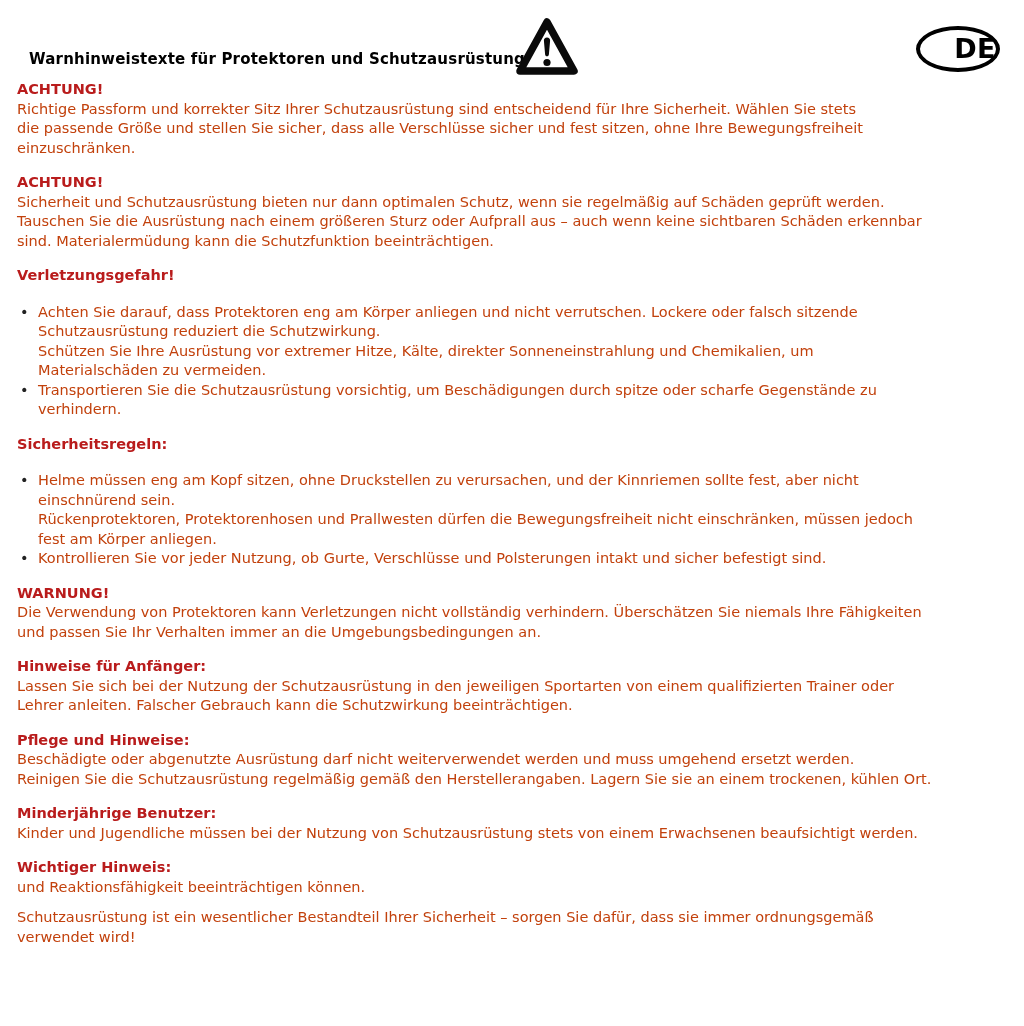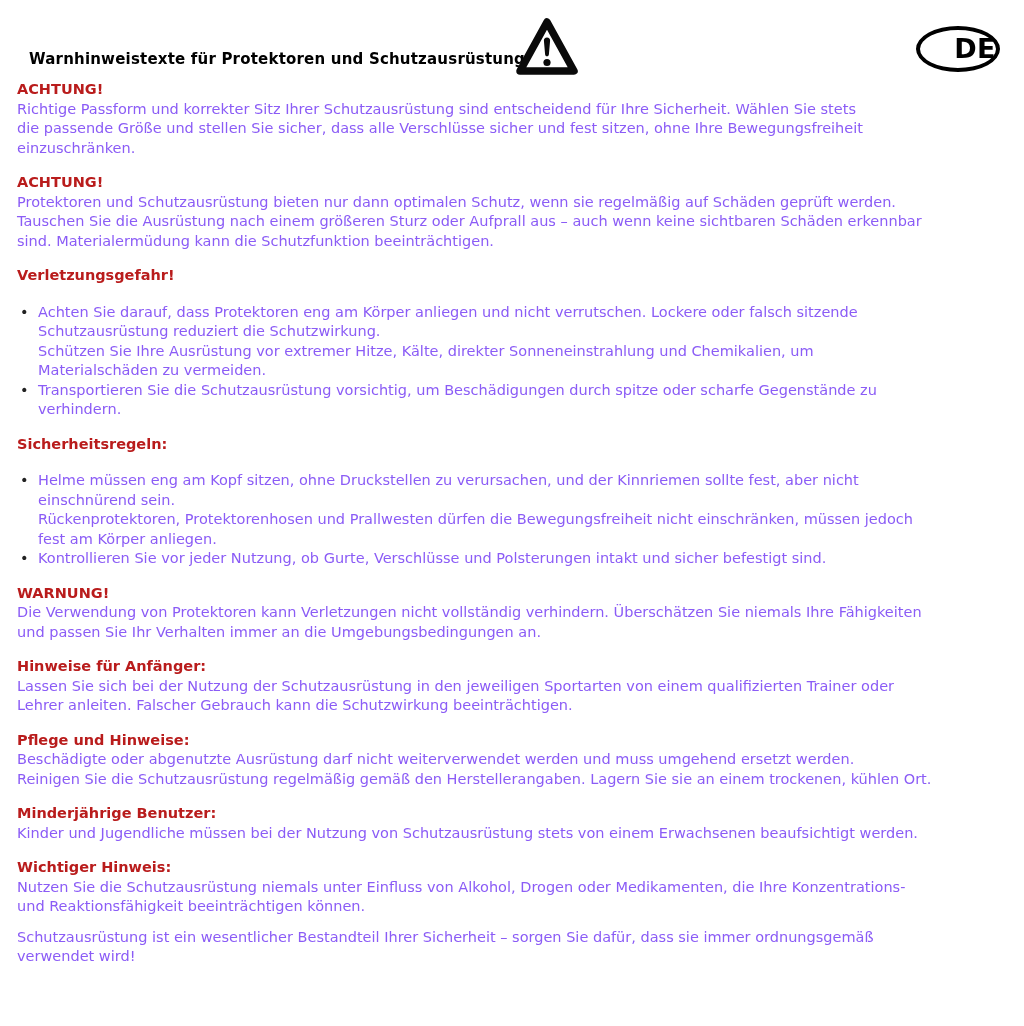--- a/index.html
+++ b/index.html
@@ -73,21 +73,21 @@
     margin: 0;
     font-size: 14.5px;
     font-weight: 700;
     line-height: 19.5px;
     color: #b91c1c;
     white-space: nowrap;
   }
   .line {
     font-size: 14.5px;
     line-height: 19.5px;
-    color: #8b5cf6;
+    color: #c2410c;
     white-space: nowrap;
   }
   .bullets {
     list-style: none;
     margin: 17px 0 0 0;
     padding: 0;
   }
   .bullet-item {
     position: relative;
     padding-left: 21px;
@@ -125,21 +125,21 @@
 
     <section class="sec first">
       <h2 class="sec-heading">ACHTUNG!</h2>
       <div class="line">Richtige Passform und korrekter Sitz Ihrer Schutzausrüstung sind entscheidend für Ihre Sicherheit. Wählen Sie stets</div>
       <div class="line">die passende Größe und stellen Sie sicher, dass alle Verschlüsse sicher und fest sitzen, ohne Ihre Bewegungsfreiheit</div>
       <div class="line">einzuschränken.</div>
     </section>
 
     <section class="sec">
       <h2 class="sec-heading">ACHTUNG!</h2>
-      <div class="line">Protektoren und Schutzausrüstung bieten nur dann optimalen Schutz, wenn sie regelmäßig auf Schäden geprüft werden.</div>
+      <div class="line">Sicherheit und Schutzausrüstung bieten nur dann optimalen Schutz, wenn sie regelmäßig auf Schäden geprüft werden.</div>
       <div class="line">Tauschen Sie die Ausrüstung nach einem größeren Sturz oder Aufprall aus – auch wenn keine sichtbaren Schäden erkennbar</div>
       <div class="line">sind. Materialermüdung kann die Schutzfunktion beeinträchtigen.</div>
     </section>
 
     <section class="sec">
       <h2 class="sec-heading">Verletzungsgefahr!</h2>
       <ul class="bullets">
         <li class="bullet-item">
           <span class="bullet-dot">•</span>
           <div class="line">Achten Sie darauf, dass Protektoren eng am Körper anliegen und nicht verrutschen. Lockere oder falsch sitzende</div>
@@ -190,21 +190,20 @@
       <div class="line">Reinigen Sie die Schutzausrüstung regelmäßig gemäß den Herstellerangaben. Lagern Sie sie an einem trockenen, kühlen Ort.</div>
     </section>
 
     <section class="sec">
       <h2 class="sec-heading">Minderjährige Benutzer:</h2>
       <div class="line">Kinder und Jugendliche müssen bei der Nutzung von Schutzausrüstung stets von einem Erwachsenen beaufsichtigt werden.</div>
     </section>
 
     <section class="sec">
       <h2 class="sec-heading">Wichtiger Hinweis:</h2>
-      <div class="line">Nutzen Sie die Schutzausrüstung niemals unter Einfluss von Alkohol, Drogen oder Medikamenten, die Ihre Konzentrations-</div>
       <div class="line">und Reaktionsfähigkeit beeinträchtigen können.</div>
     </section>
 
     <section class="sec closing">
       <div class="line">Schutzausrüstung ist ein wesentlicher Bestandteil Ihrer Sicherheit – sorgen Sie dafür, dass sie immer ordnungsgemäß</div>
       <div class="line">verwendet wird!</div>
     </section>
 
   </main>
 </div>

